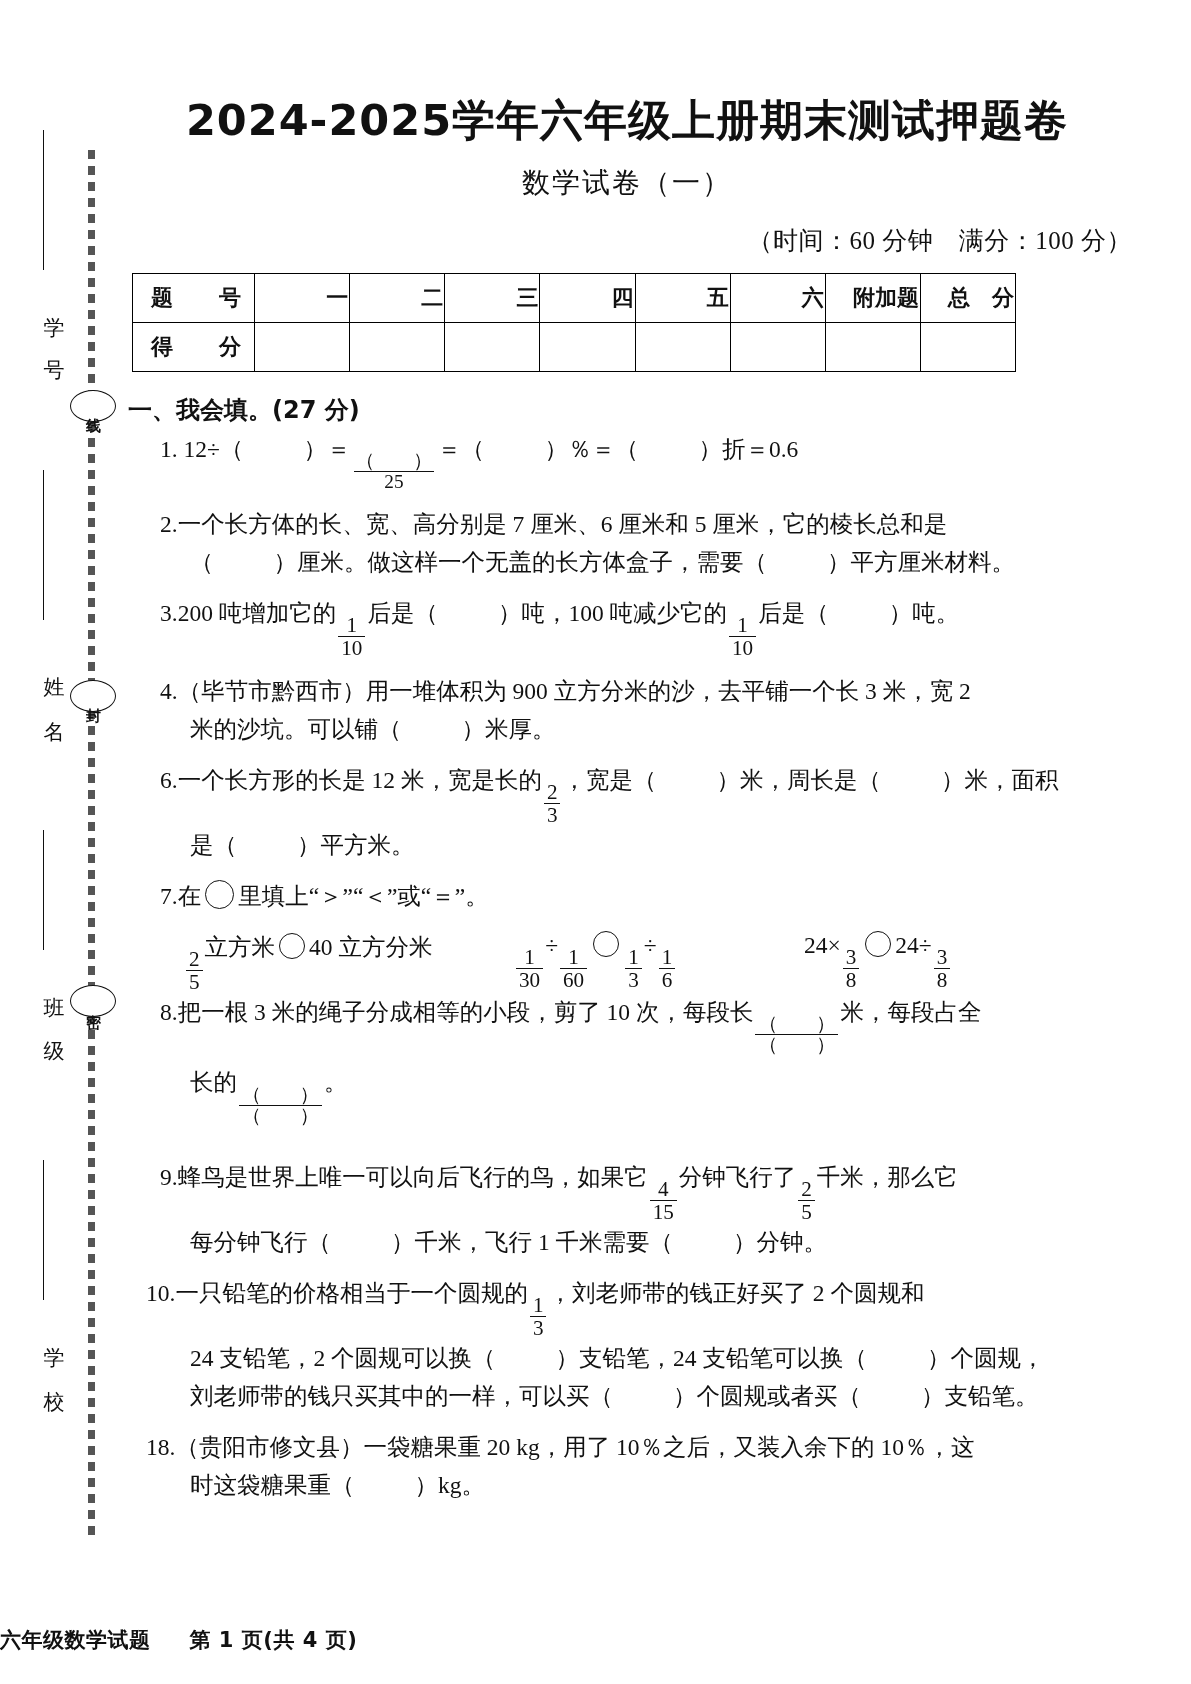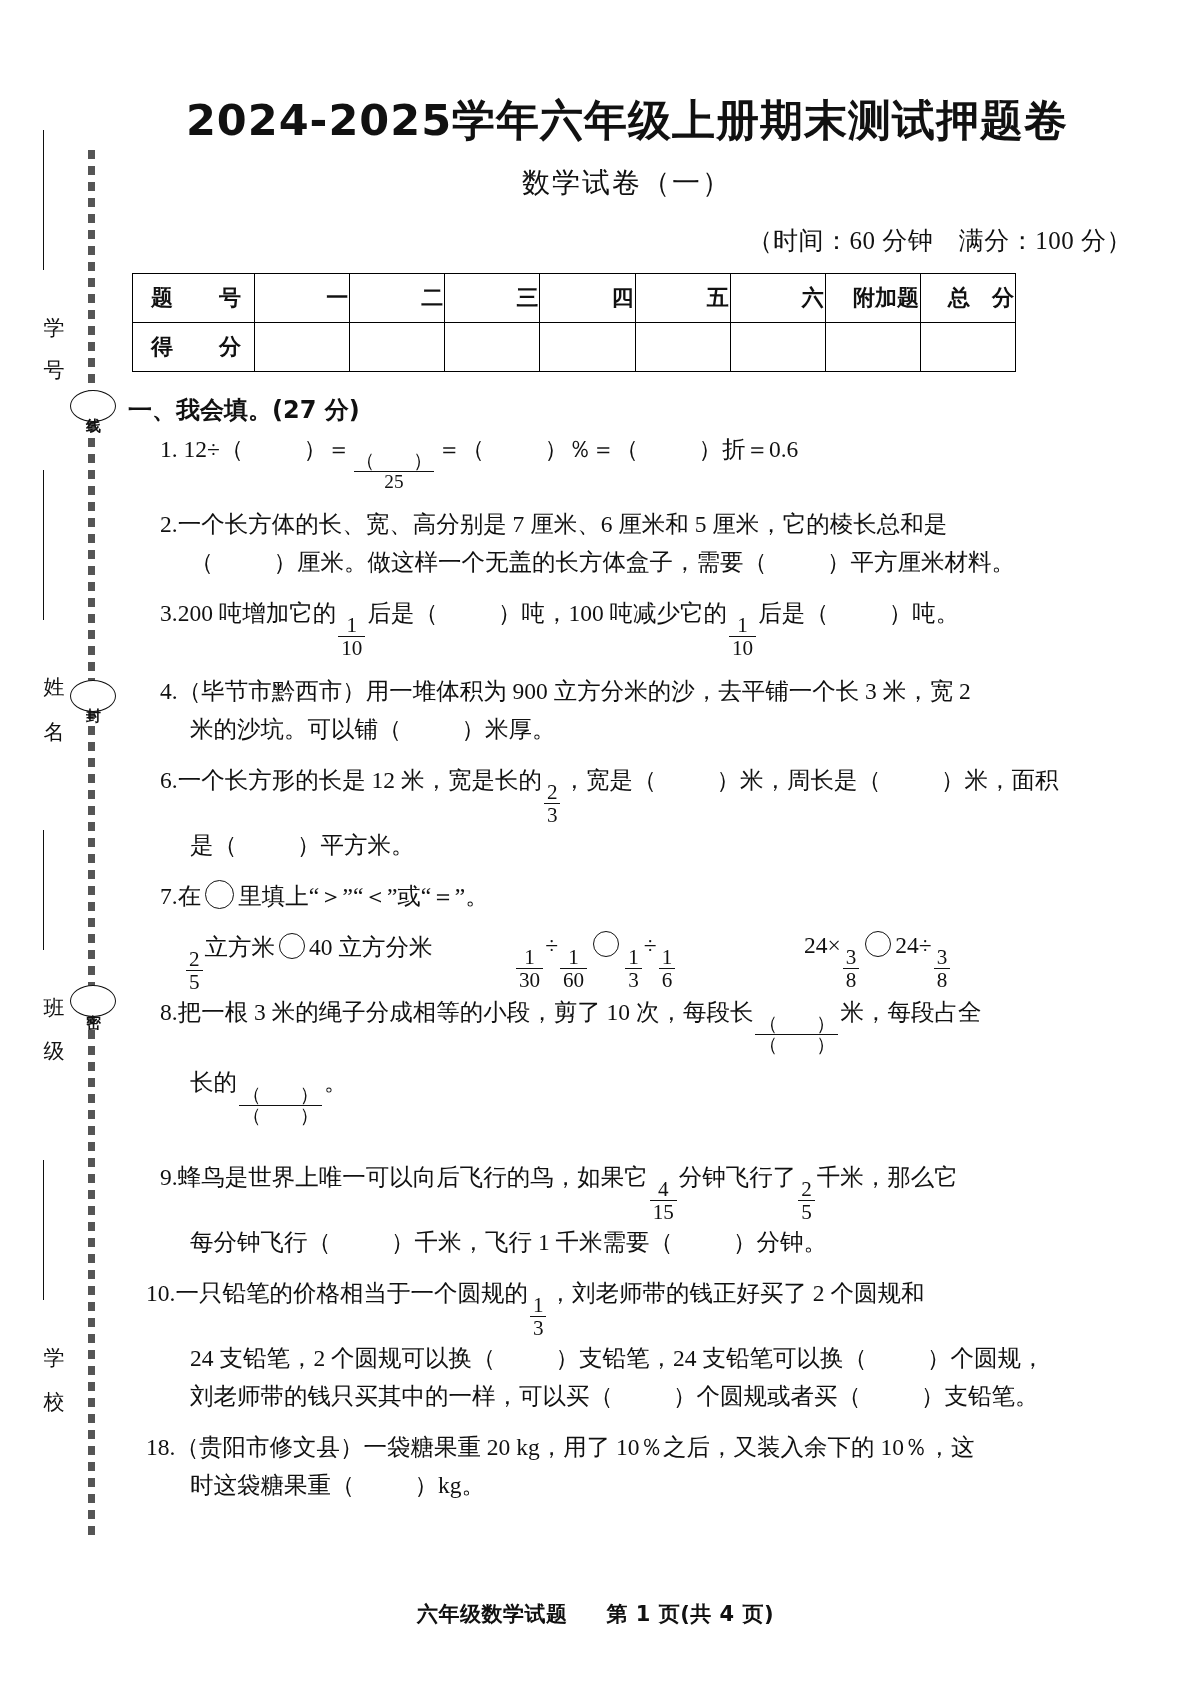--- a/index.html
+++ b/index.html
@@ -110,21 +110,21 @@
   .circ.sm{width:24px;height:24px;vertical-align:-4px;}
 
   .cmp-row{
     display:flex;margin:16px 0 0 62px;font-size:23.5px;width:900px;
   }
   .cmp-row .c1{width:330px;}
   .cmp-row .c2{width:290px;}
   .cmp-row .c3{width:250px;}
 
   .footer{
-    position:absolute;left:0;right:0;bottom:56px;text-align:center;
+    position:absolute;left:0;right:0;bottom:30px;
     font-size:21px;font-weight:bold;
     font-family:"DejaVu Sans","Liberation Sans",sans-serif;
     letter-spacing:0.5px;
   }
   .footer .pg{font-weight:bold;}
 </style>
 </head>
 <body>
 
 <div class="page">

